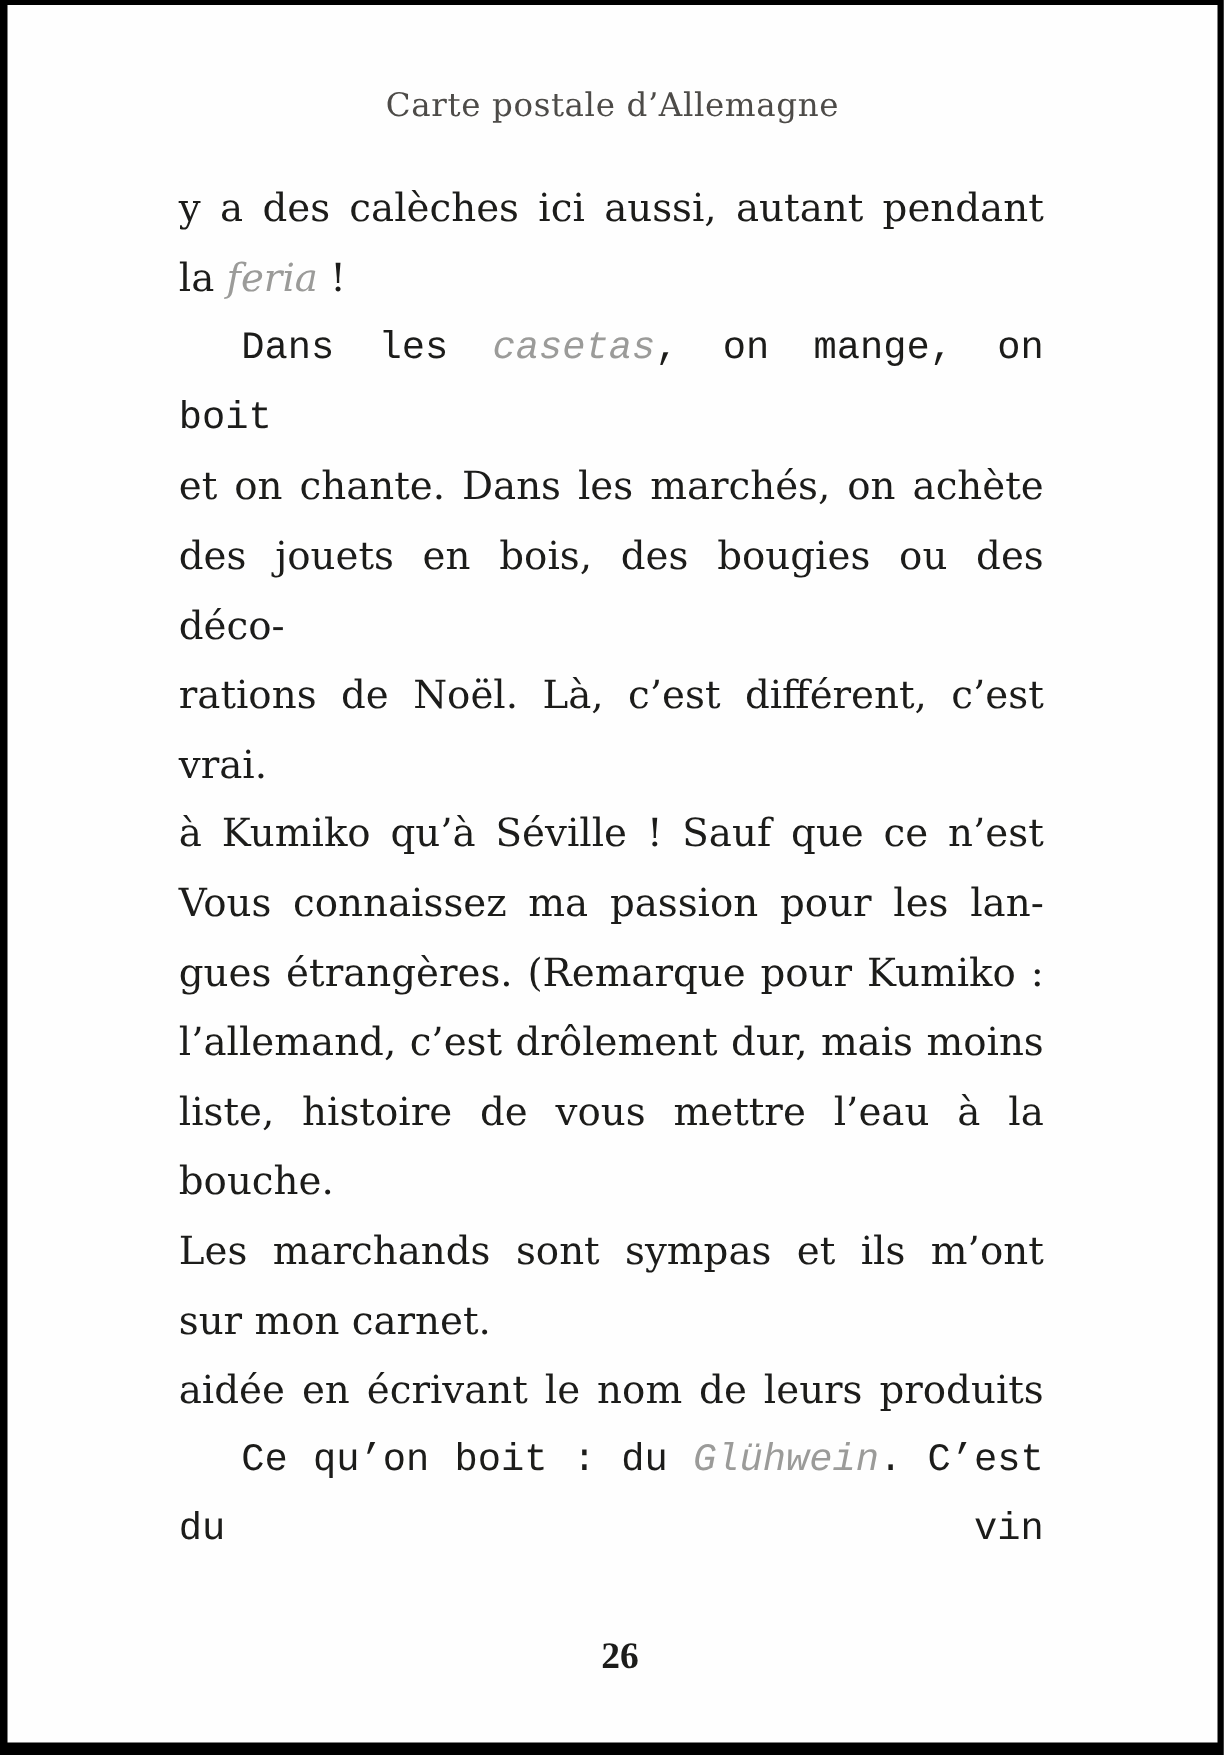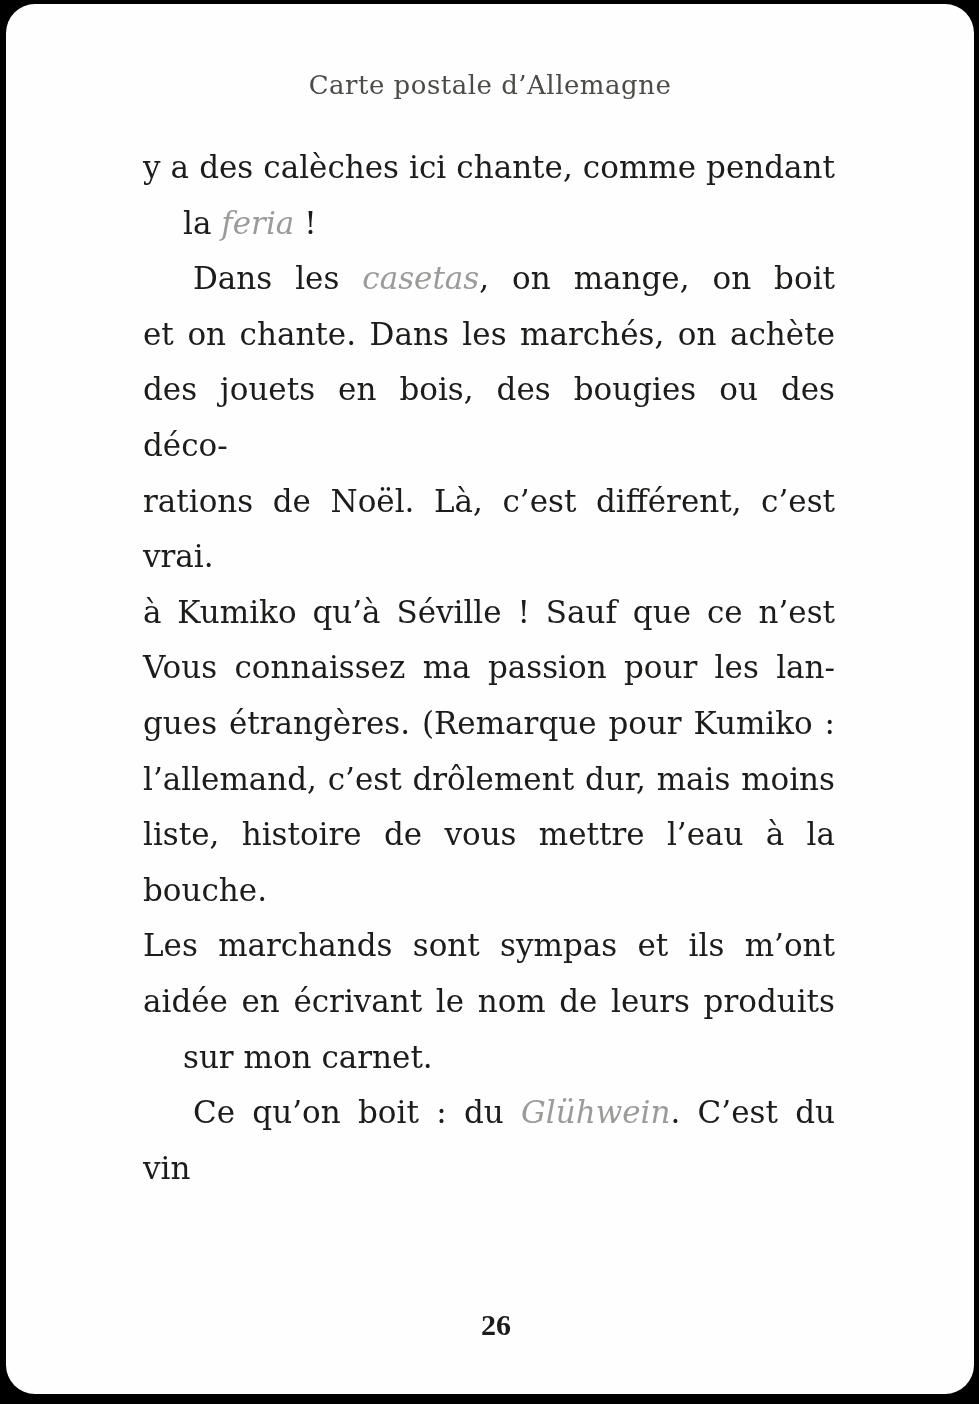--- a/index.html
+++ b/index.html
@@ -11,21 +11,20 @@
   .frame {
     position: relative;
     width: 979px; height: 1404px;
     background: var(--border, #000);
     overflow: hidden;
   }
   .page {
     position: absolute;
     left: 6px; top: 4px; right: 5px; bottom: 10px;
     background: var(--paper, #fff);
-    border-radius: 29px;
   }
   .running-head {
     position: absolute;
     top: 66px; left: 0; right: 0;
     text-align: center;
     font-size: 26px;
     letter-spacing: 0.5px;
     color: var(--header, #4d4b48);
   }
   .body-text {
@@ -38,23 +37,22 @@
   }
   .line {
     line-height: 55.6px;
     text-align: justify;
     text-align-last: justify;
     white-space: normal;
   }
   .line.left {
     text-align: center;
     text-align-last: left;
-    margin-left: 40px;
   }
-  .line.indent { text-indent: 50px; }
+  .line.indent { text-indent: 50px; font-family: Liberation Mono, monospace; }
   .foreign {
     font-style: italic;
     color: var(--muted, #9b9b99);
   }
   .folio {
     position: absolute;
     top: 1304px; left: 12px; right: 0;
     text-align: center;
     font-size: 30px;
     font-weight: bold;
@@ -63,32 +61,32 @@
   }
 </style>
 </head>
 <body>
 
 <div class="frame">
   <div class="page">
     <div class="running-head">Carte postale d’Allemagne</div>
 
     <div class="body-text" id="body-text">
-        <div class="line"><span>y a des calèches ici chante, comme pendant</span></div>
+        <div class="line"><span>y a des calèches ici aussi, autant pendant</span></div>
         <div class="line left"><span>la </span><span class="foreign">feria</span><span> !</span></div>
         <div class="line indent"><span>Dans les </span><span class="foreign">casetas</span><span>, on mange, on boit</span></div>
         <div class="line"><span>et on chante. Dans les marchés, on achète</span></div>
         <div class="line"><span>des jouets en bois, des bougies ou des déco-</span></div>
         <div class="line"><span>rations de Noël. Là, c’est différent, c’est vrai.</span></div>
         <div class="line"><span>à Kumiko qu’à Séville ! Sauf que ce n’est</span></div>
         <div class="line"><span>Vous connaissez ma passion pour les lan-</span></div>
         <div class="line"><span>gues étrangères. (Remarque pour Kumiko :</span></div>
         <div class="line"><span>l’allemand, c’est drôlement dur, mais moins</span></div>
         <div class="line"><span>liste, histoire de vous mettre l’eau à la bouche.</span></div>
         <div class="line"><span>Les marchands sont sympas et ils m’ont</span></div>
+        <div class="line left"><span>sur mon carnet.</span></div>
         <div class="line"><span>aidée en écrivant le nom de leurs produits</span></div>
-        <div class="line left"><span>sur mon carnet.</span></div>
         <div class="line indent"><span>Ce qu’on boit : du </span><span class="foreign">Glühwein</span><span>. C’est du vin</span></div>
       </div>
 
     <div class="folio">26</div>
   </div>
 </div>
 
 </body></html>

